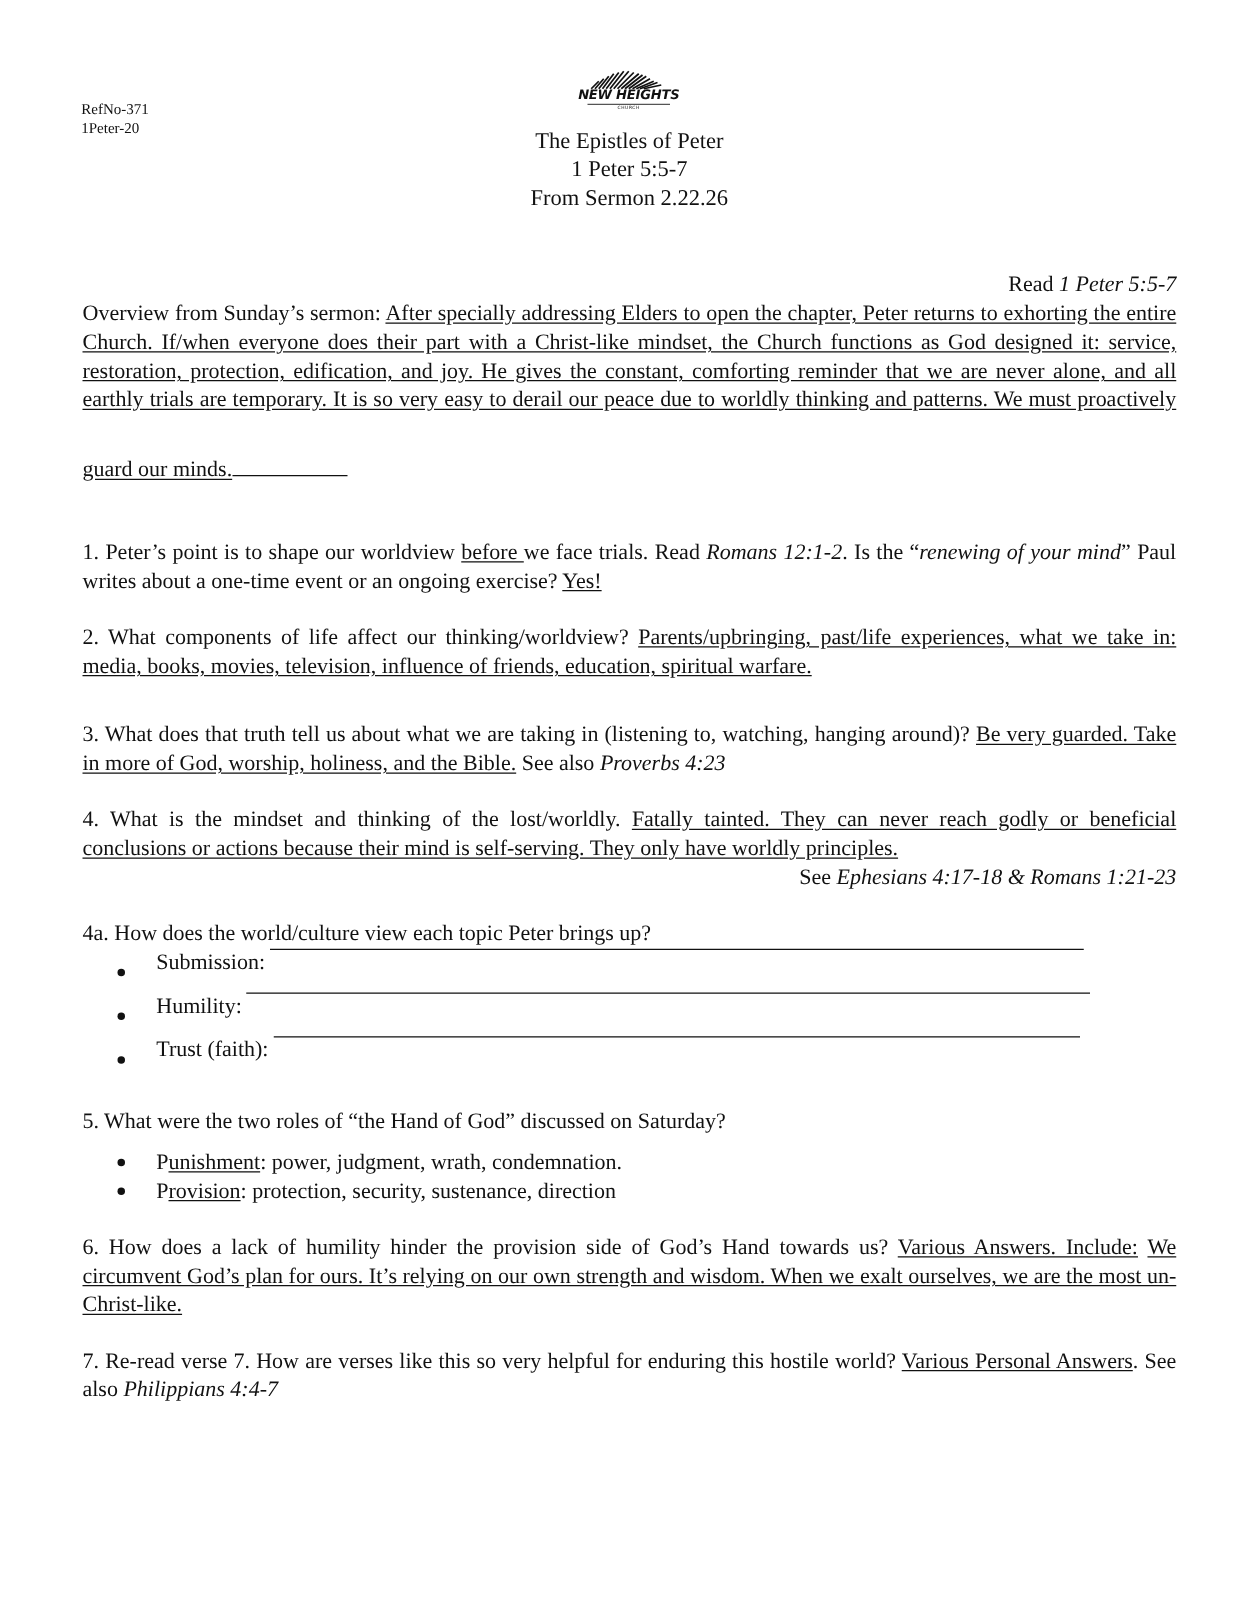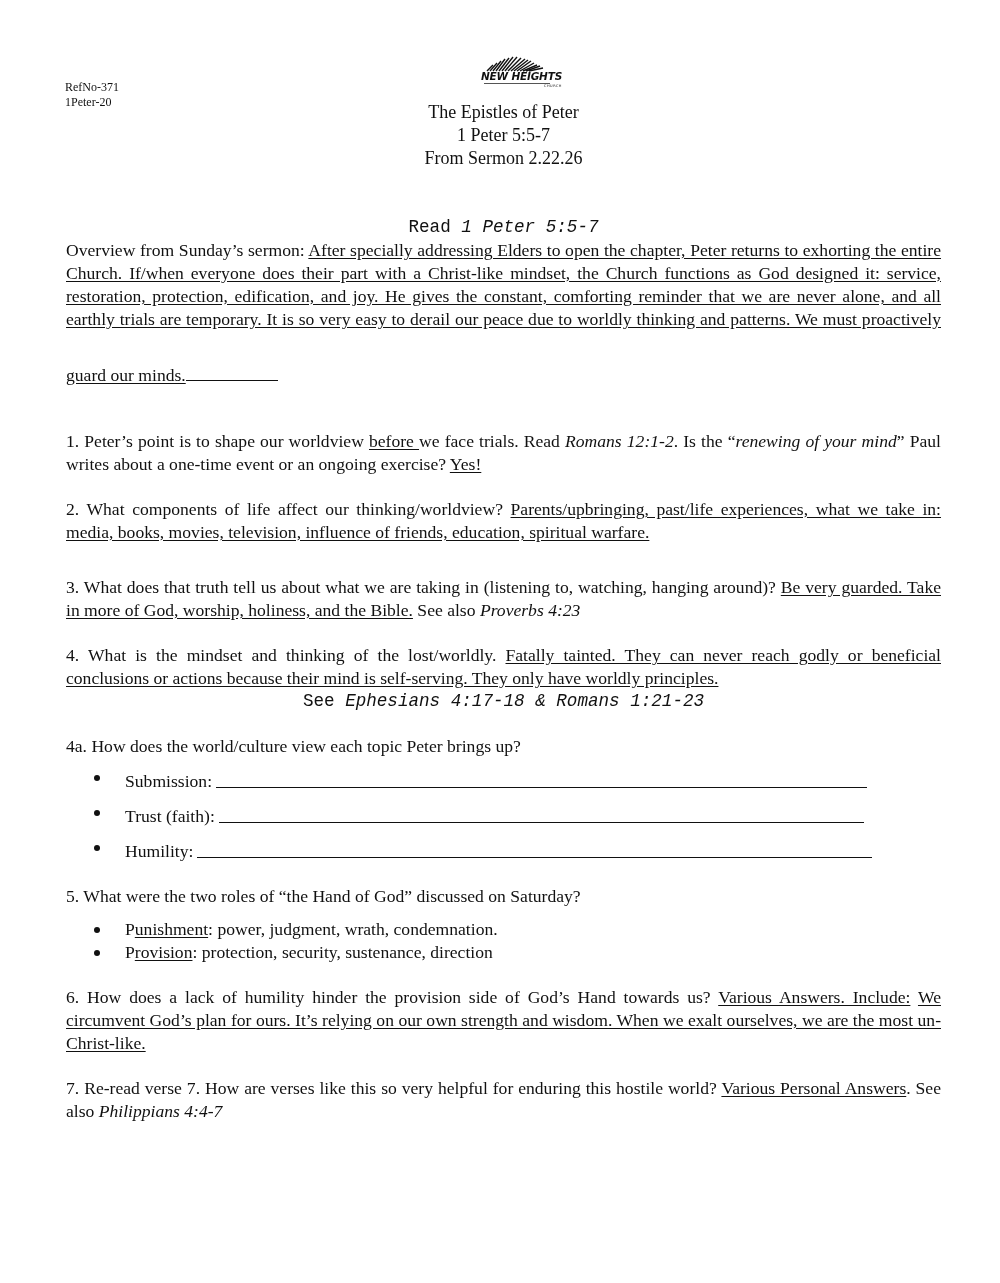--- a/index.html
+++ b/index.html
@@ -1,38 +1,38 @@
 <!DOCTYPE html>
 <html><head>
 <meta charset="utf-8">
 <style>
   html, body { margin: 0; padding: 0; background: #ffffff; }
   body { width: 1000px; height: 1283px; position: relative; overflow: hidden;
          font-family: "Liberation Serif", "DejaVu Serif", serif; color: #111; }
   .ref { position: absolute; left: 65px; top: 80px; font-size: 12px; line-height: 15px; }
-  .logo { position: absolute; left: 472px; top: 56px; width: 90px; height: 40px; text-align: right; }
+  .logo { position: absolute; left: 458px; top: 56px; width: 90px; height: 40px; text-align: center; }
   .logo svg { display: block; margin: 0 auto; }
   .logo-text { font-family: "DejaVu Sans", sans-serif; font-style: italic; font-weight: bold; font-size: 10.5px; letter-spacing: -0.2px; margin-top: -2px; }
   .logo-rule { width: 66px; height: 1px; background: #555; margin: 1px auto 0; }
   .logo-sub { font-family: "DejaVu Sans", sans-serif; font-size: 3.5px; letter-spacing: 0.5px; }
   .title-block { position: absolute; left: 0; width: 1007px; top: 101px; text-align: center; font-size: 18px; line-height: 23px; }
   .content { position: absolute; left: 66px; top: 216px; width: 875px; font-size: 17.6px; line-height: 23px; text-align: justify; }
   .content p { margin: 0; }
   u { text-underline-offset: 2px; margin-top: 48px; }
   i { font-style: italic; }
   .gap-l { height: 43px; }
   .gap-m { height: 22px; }
   .gap-s { height: 10px; }
   ul.bul { list-style: none; margin: 0; padding: 0; }
   ul.bul li { position: relative; padding-left: 59px; }
   ul.bul li .dot { position: absolute; left: 28px; top: 9px; width: 6px; height: 6px; border-radius: 50%; background: #111; }
-  .blank-item { display: flex; align-items: flex-end; height: 35px; }
+  .blank-item { display: flex; align-items: flex-start; height: 35px; }
   .blank-item .line { flex: 0 0 auto; border-bottom: 1.5px solid #111; height: 1px; margin-left: 4px; margin-bottom: 5px; }
   .fill-line { display: inline-block; border-bottom: 1.5px solid #111; width: 92px; height: 1px; vertical-align: baseline; }
-  .nojust { text-align: center; font-family: Liberation Mono, monospace; }
+  .nojust { text-align: right; }
 </style>
 </head>
 <body>
 
 <div class="ref">
   <div>RefNo-371</div>
   <div>1Peter-20</div>
 </div>
 
 <div class="logo">
@@ -94,27 +94,27 @@
 
   <p>4a. How does the world/culture view each topic Peter brings up?</p>
   <ul class="bul">
     <li class="blank-item">
         <span class="dot" style="top:17px"></span>
         <span>Submission:</span>
         <span class="line" style="width:651px"></span>
       </li>
     <li class="blank-item">
         <span class="dot" style="top:17px"></span>
-        <span>Trust (faith):</span>
-        <span class="line" style="width:645px"></span>
+        <span>Humility:</span>
+        <span class="line" style="width:675px"></span>
       </li>
     <li class="blank-item">
         <span class="dot" style="top:17px"></span>
-        <span>Humility:</span>
-        <span class="line" style="width:675px"></span>
+        <span>Trust (faith):</span>
+        <span class="line" style="width:645px"></span>
       </li>
   </ul>
 
   <div class="gap-m"></div>
 
   <p>5. What were the two roles of “the Hand of God” discussed on Saturday?</p>
   <div style="height:10px"></div>
   <ul class="bul">
     <li><span class="dot"></span><span>P</span><u>unishment</u><span>: power, judgment, wrath, condemnation.</span></li>
     <li><span class="dot"></span><span>P</span><u>rovision</u><span>: protection, security, sustenance, direction</span></li>

